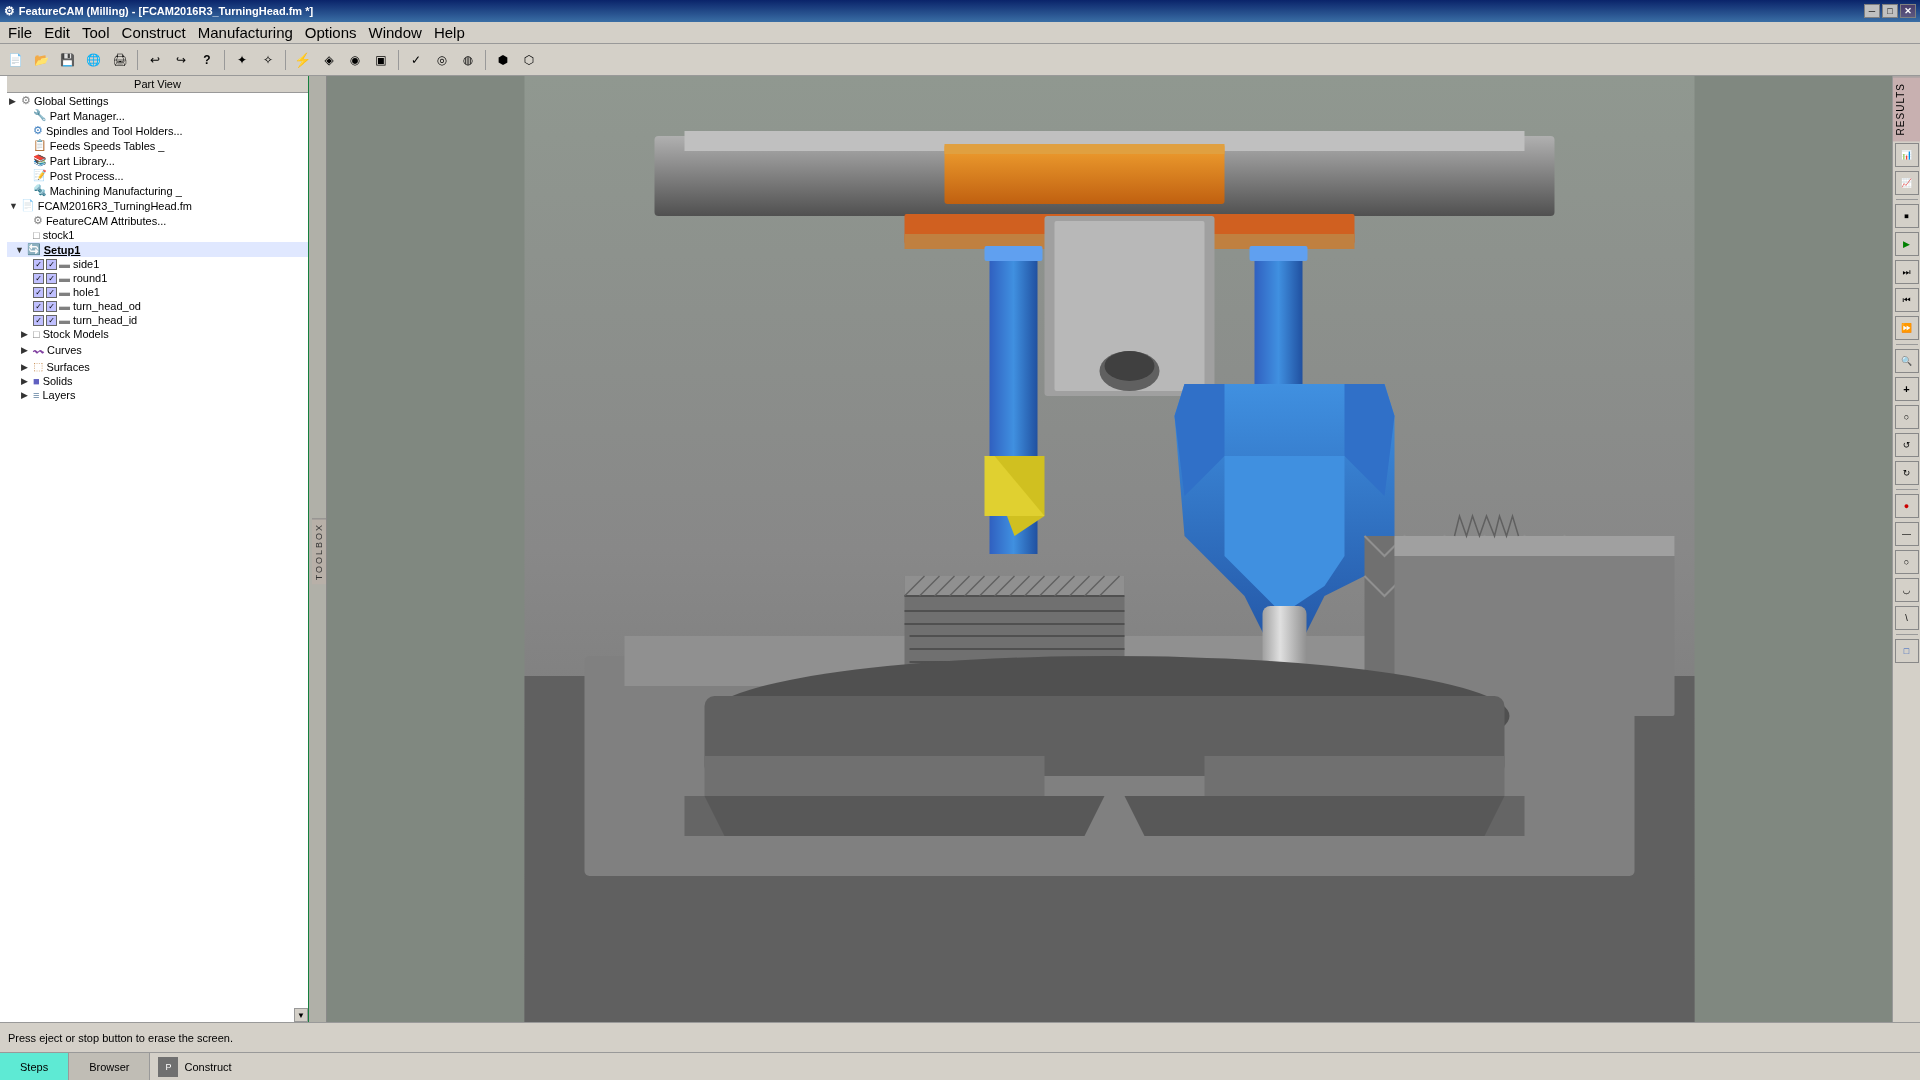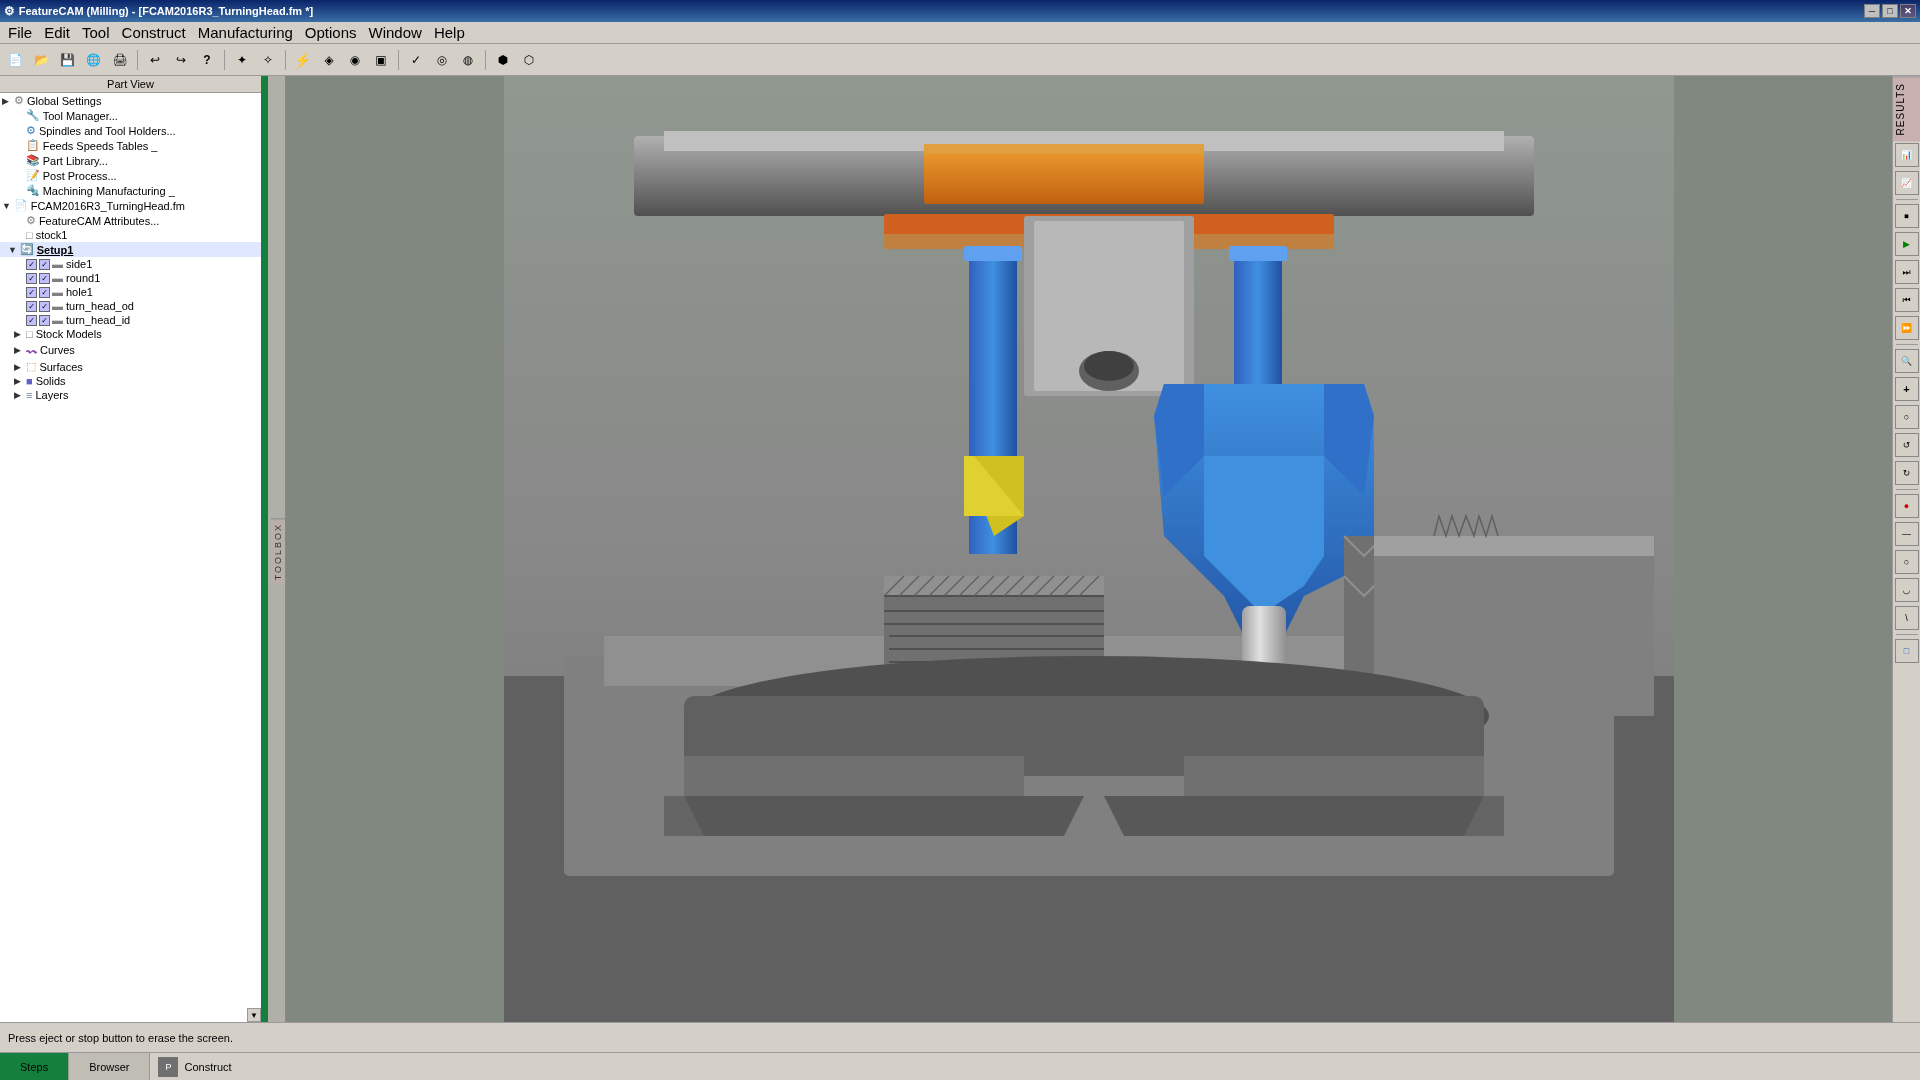--- a/index.html
+++ b/index.html
@@ -184,21 +184,21 @@
     }
     .bottom-tab {
       padding: 3px 20px;
       background: #c0bdb5;
       border-right: 1px solid #999;
       cursor: pointer;
       font-size: 11px;
       height: 100%;
       display: flex; align-items: center;
     }
-    .bottom-tab.active { background: #15803d; text-align: center; }
+    .bottom-tab.active { background: #5eead4; text-align: center; }
     .bottom-props {
       display: flex; align-items: center; gap: 6px;
       padding: 0 8px;
       flex: 1;
     }
     .props-icon { width: 20px; height: 20px; background: #808080; display: flex; align-items: center; justify-content: center; color: #fff; font-size: 9px; }
 
     
     #scene-svg {
       width: 100%;
@@ -269,35 +269,35 @@
   <div class="tb-btn">✓</div>
   <div class="tb-btn">◎</div>
   <div class="tb-btn">◍</div>
   <div class="tb-sep"></div>
   <div class="tb-btn">⬢</div>
   <div class="tb-btn">⬡</div>
 </div>
 
 <div id="main-layout" style="display:flex; height:calc(1080px - 22px - 22px - 32px - 30px - 28px);">
 
-  <div id="left-panel" style="width:268px; background:#fff; border-right:7px solid #15803d; overflow-y:auto; overflow-x:hidden; position:relative;">
+  <div id="left-panel" style="width:309px; background:#fff; border-right:1px solid #15803d; overflow-y:auto; overflow-x:hidden; position:relative;padding-left:7px;">
     <div id="part-view-label" style="background:#d4d0c8; padding:2px 8px; border-bottom:1px solid #999; font-size:11px; text-align:center;">Part View</div>
 
     <div id="tree">
 
       <div class="tree-node">
         <span class="tree-expand">▶</span>
         <span class="tree-icon" style="color:#808080;">⚙</span>
         <span>Global Settings</span>
       </div>
 
       <div class="tree-node" style="padding-left:14px;">
         <span class="tree-indent"></span>
         <span class="tree-icon" style="color:#808040;">🔧</span>
-        <span>Tool Manager...</span>
+        <span>Part Manager...</span>
       </div>
 
       <div class="tree-node" style="padding-left:14px;">
         <span class="tree-indent"></span>
         <span class="tree-icon" style="color:#4080c0;">⚙</span>
         <span>Spindles and Tool Holders...</span>
       </div>
 
       <div class="tree-node" style="padding-left:14px;">
         <span class="tree-indent"></span>

